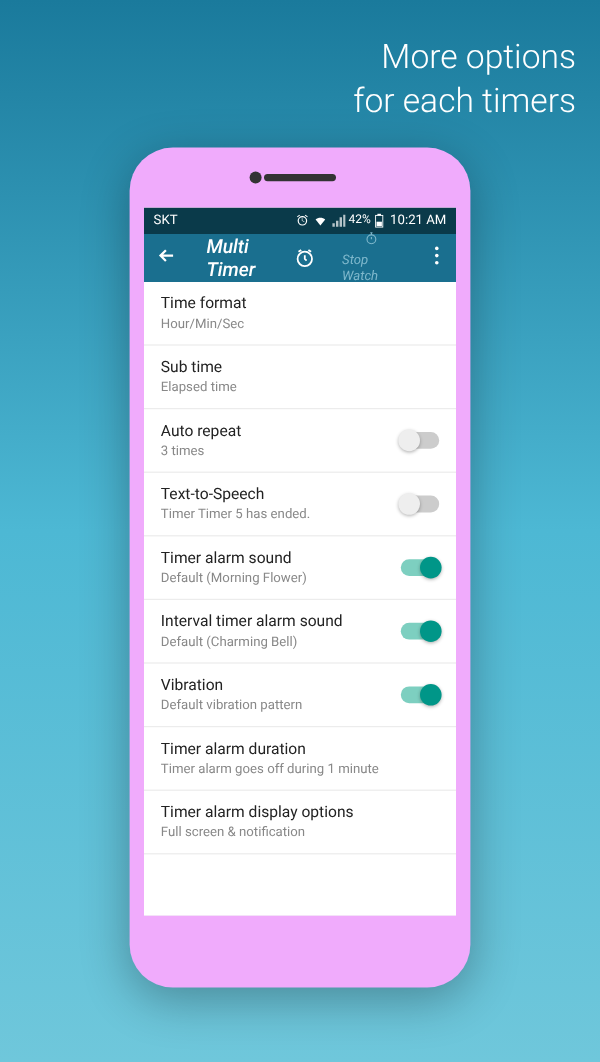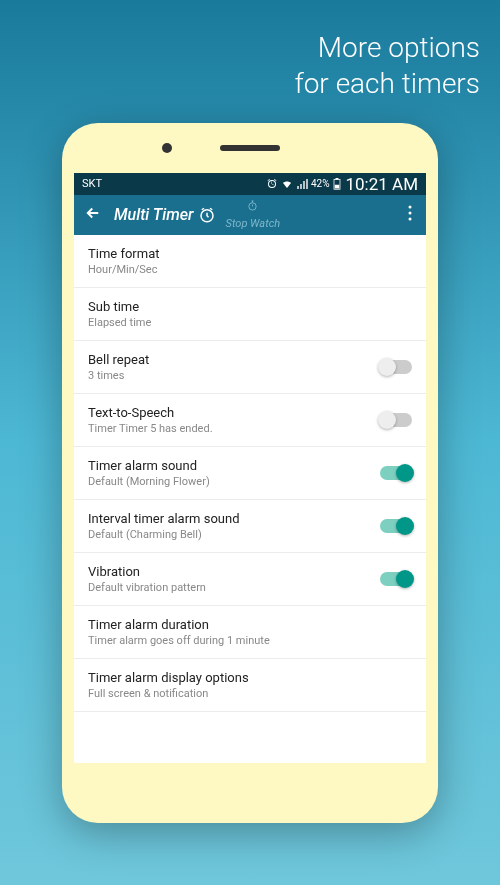--- a/index.html
+++ b/index.html
@@ -13,24 +13,24 @@
   }
   .promo-text {
     text-align: right;
     color: #fff;
     font-size: 28px;
     font-weight: 300;
     line-height: 1.3;
     padding: 30px 20px 20px;
   }
   .phone-frame {
-    width: 376px;
+    width: 284px;
     height: 700px;
     margin: 0 auto;
-    background: #fef9c3;
+    background: #f0abfc;
     border-radius: 36px;
     padding: 50px 12px 60px;
     position: relative;
     box-shadow: 0 10px 40px rgba(0,0,0,0.3);
   }
   .speaker {
     position: absolute;
     top: 22px;
     left: 50%;
     transform: translateX(-50%);
@@ -71,21 +71,21 @@
     align-items: center;
     gap: 3px;
   }
   .status-icon { display: inline-flex; }
   .app-bar {
     height: 40px;
     background: #1a6f8f;
     display: flex;
     align-items: center;
     padding: 0 6px;
-    gap: 8px;
+    gap: 20px;
   }
   .back-btn {
     color: #fff;
     font-size: 20px;
     padding: 4px;
     cursor: pointer;
   }
   .app-title {
     color: #fff;
     font-style: italic;
@@ -199,21 +199,21 @@
             </svg>
         </span>
         <span style="font-size:10px">42%</span>
         <span class="status-icon">
           <svg width="8" height="12" viewBox="0 0 10 16" fill="#fff">
               <rect x="1" y="2" width="8" height="13" stroke="#fff" fill="none"></rect>
               <rect x="3" y="0" width="4" height="2"></rect>
               <rect x="2" y="9" width="6" height="5"></rect>
             </svg>
         </span>
-        <span style="font-size:17px;margin-left:2px">10:21 AM</span>
+        <span style="font-size:11px;margin-left:2px">10:21 AM</span>
       </div>
     </div>
 
     <div class="app-bar">
       <div class="back-btn">
         <svg width="18" height="18" viewBox="0 0 24 24" fill="none" stroke="#fff" stroke-width="2.5">
             <path d="M19 12H5M11 18l-6-6 6-6"></path>
           </svg>
       </div>
       <div class="app-title">
@@ -251,21 +251,21 @@
           </div>
         </div>
         <div class="setting-item">
           <div class="setting-text">
             <div class="setting-title">Sub time</div>
             <div class="setting-subtitle">Elapsed time</div>
           </div>
         </div>
         <div class="setting-item">
           <div class="setting-text">
-            <div class="setting-title">Bell repeat</div>
+            <div class="setting-title">Auto repeat</div>
             <div class="setting-subtitle">3 times</div>
           </div>
           <div class="toggle"></div>
         </div>
         <div class="setting-item">
           <div class="setting-text">
             <div class="setting-title">Text-to-Speech</div>
             <div class="setting-subtitle">Timer Timer 5 has ended.</div>
           </div>
           <div class="toggle"></div>

